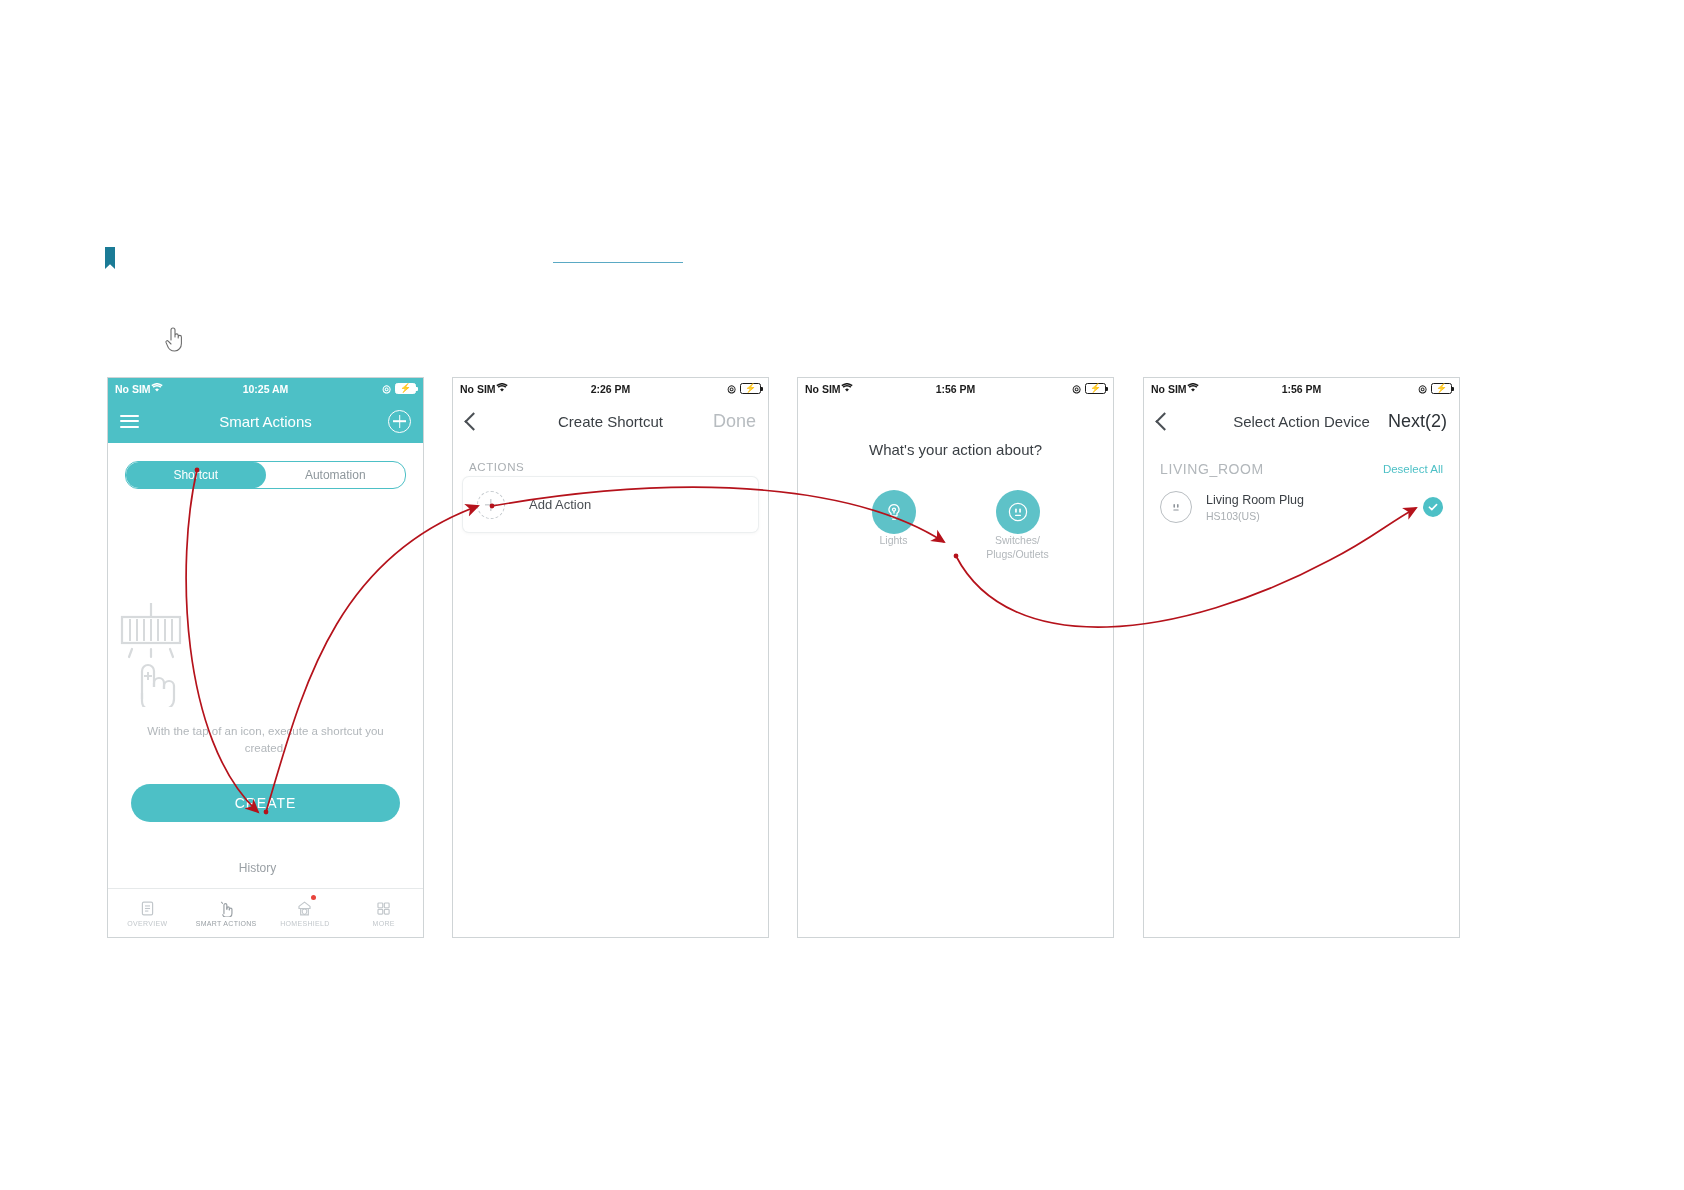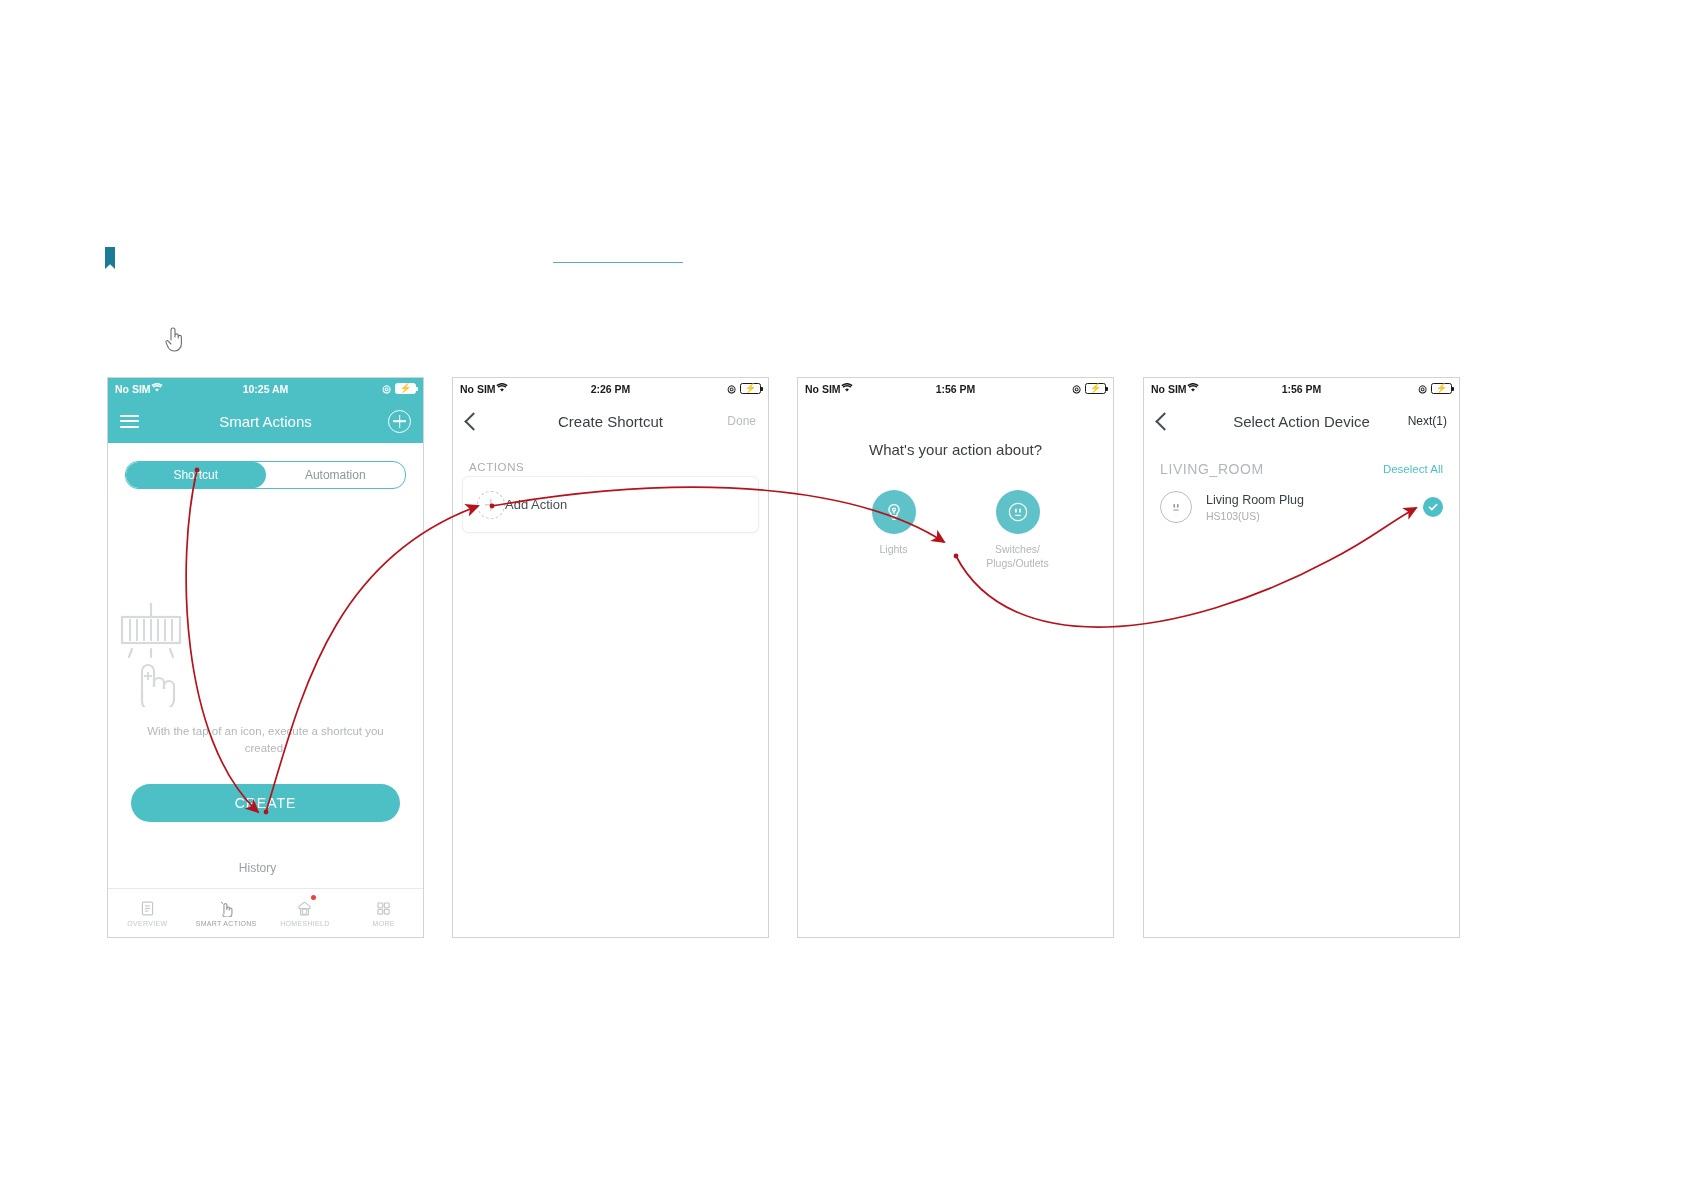--- a/index.html
+++ b/index.html
@@ -146,21 +146,21 @@
   }
   .plus-circle::before { left: 4px; right: 4px; top: 50%; height: 1.6px; transform: translateY(-50%); }
   .plus-circle::after { top: 4px; bottom: 4px; left: 50%; width: 1.6px; transform: translateX(-50%); }
   .chev-back {
     width: 11px; height: 11px;
     border-left: 2px solid #4a4f54;
     border-bottom: 2px solid #4a4f54;
     transform: rotate(45deg);
     margin-left: 2px;
   }
-  .nav-action { font-size: 12px; }
+  .nav-action { font-size: 18px; }
   .nav-action.muted { color: #b7bcc0; }
   .nav-action.dark { color: #5b6065; }
   .nav-action.teal-t { color: #2e3338; }
 
   
   .seg-wrap {
     margin: 18px 17px 0 17px;
     height: 26px;
     border: 1px solid #4dc0c6;
     border-radius: 13px;
@@ -246,21 +246,21 @@
   .action-card {
     margin: 0 10px;
     background: #ffffff;
     border-radius: 6px;
     box-shadow: 0 0 0 1px #eceff0, 0 1px 4px rgba(0,0,0,.06);
     height: 55px;
     display: flex;
     align-items: center;
     padding: 0 14px;
     box-sizing: border-box;
-    gap: 0;
+    gap: 24px;
   }
   .dashed-plus {
     width: 26px; height: 26px;
     border: 1.4px dashed #c6cbcf;
     border-radius: 50%;
     position: relative;
     flex: none;
   }
   .dashed-plus::before, .dashed-plus::after {
     content: "";
@@ -279,21 +279,21 @@
     color: #3a3f44;
   }
   .cat-row {
     display: flex;
     justify-content: center;
     gap: 38px;
     margin-top: 32px;
   }
   .cat {
     width: 86px;
-    display: flex; flex-direction: column; align-items: center; gap: 9px;
+    display: flex; flex-direction: column; align-items: center; 
   }
   .cat-circle {
     width: 44px; height: 44px;
     border-radius: 50%;
     background: #5ec2c8;
     display: flex; align-items: center; justify-content: center;
     color: #ffffff;
   }
   .cat-label {
     font-size: 10.5px;
@@ -579,21 +579,21 @@
           <span class="batt-bolt">⚡</span>
         </span>
       </div>
     </div>
 
     <div class="navbar light">
       <div class="nav-left">
         <div class="chev-back"></div>
       </div>
       <div class="nav-title">Select Action Device</div>
-      <div class="nav-right nav-action teal-t">Next(1)</div>
+      <div class="nav-right nav-action teal-t">Next(2)</div>
     </div>
 
     <div class="room-head">
       <div class="room-name">LIVING_ROOM</div>
       <div class="deselect">Deselect All</div>
     </div>
 
     <div class="device-row">
       <div class="device-icon">
         <svg width="20" height="20" viewBox="0 0 24 24" fill="none" stroke="currentColor" stroke-width="1.3">

